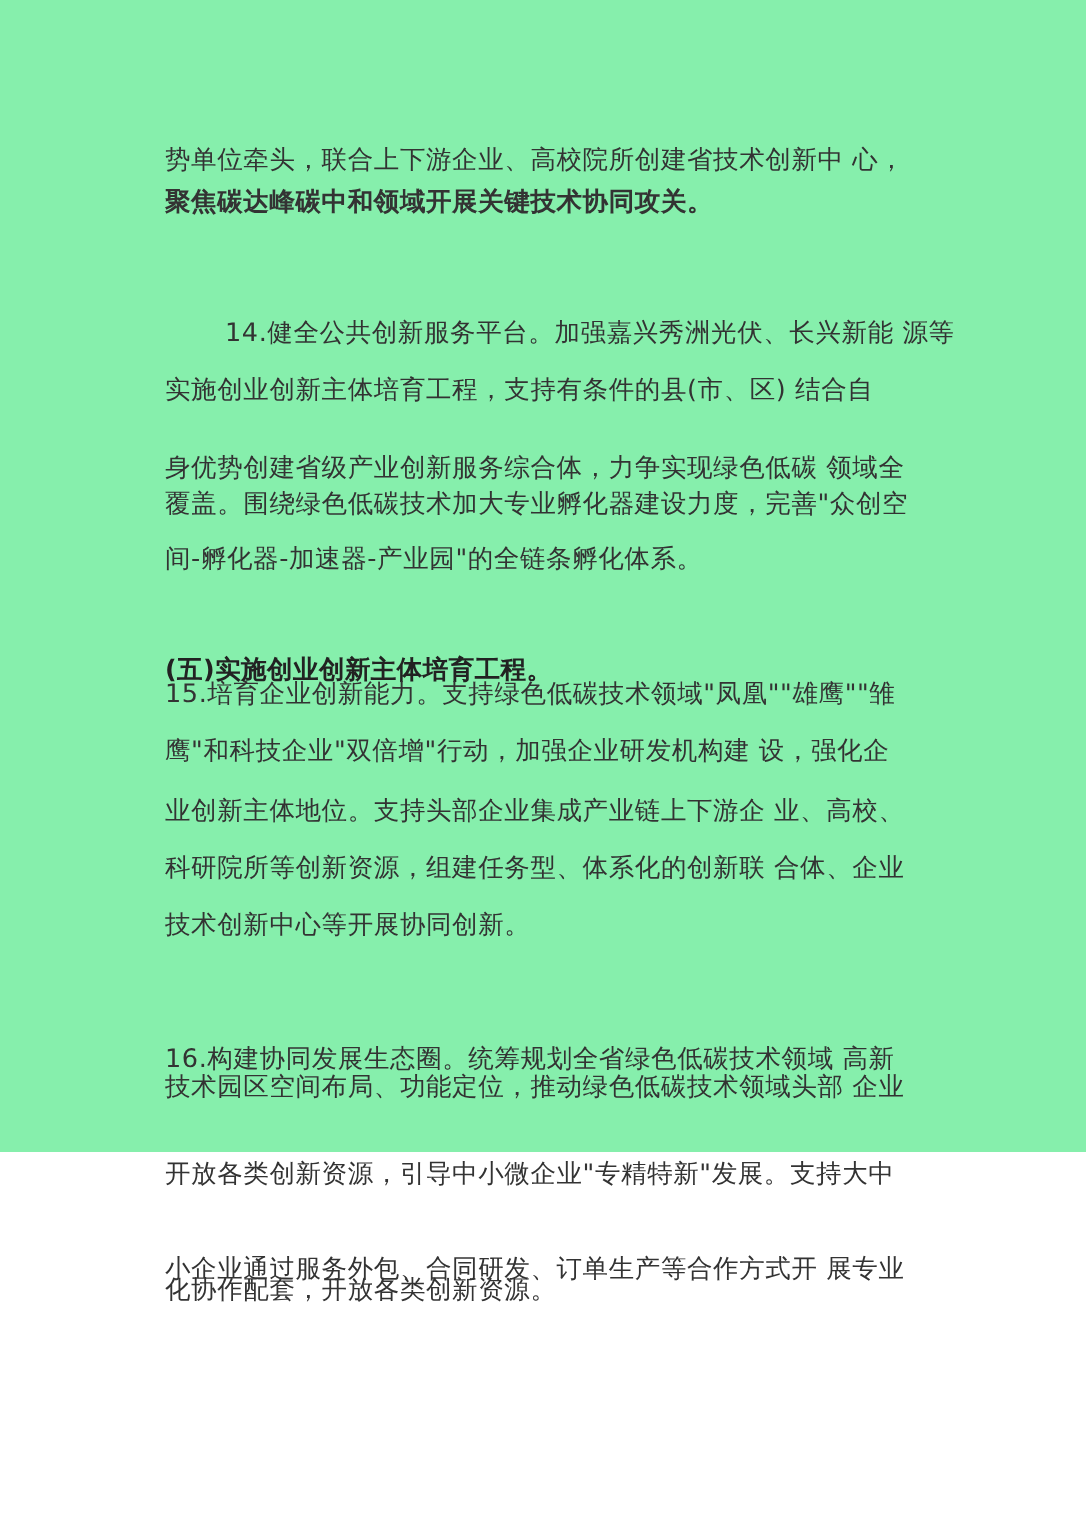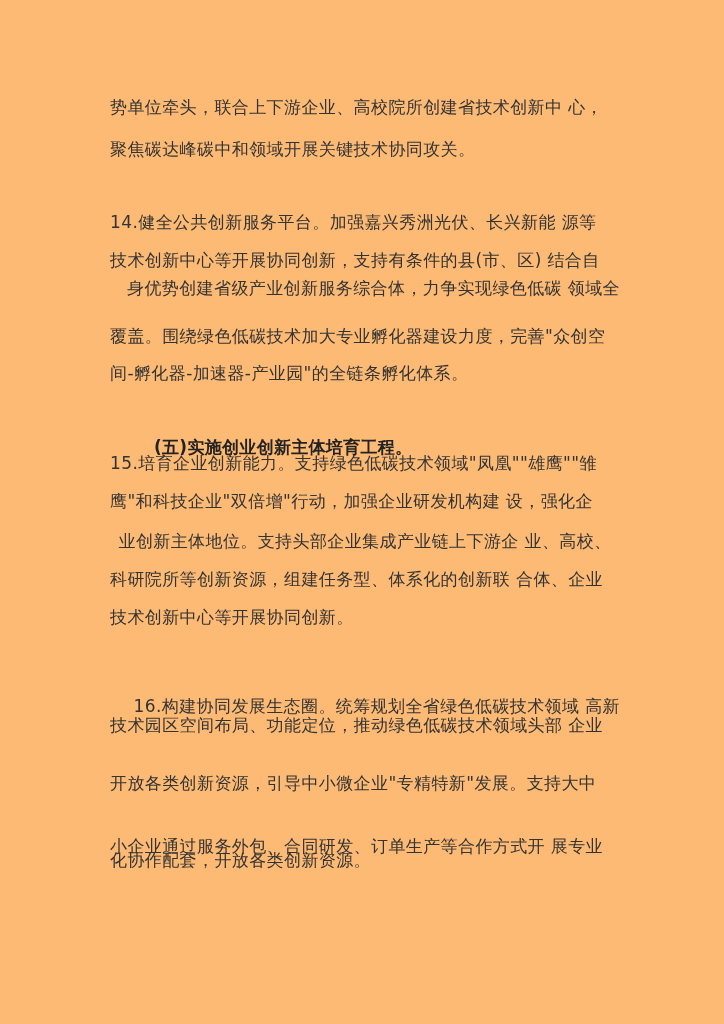--- a/index.html
+++ b/index.html
@@ -12,22 +12,22 @@
       height: 1024px;
       position: relative;
       overflow: hidden;
       font-family: "DejaVu Sans", "Liberation Sans", sans-serif;
       color: #333333;
     }
     .page {
       position: absolute;
       left: 0; top: 0;
       width: 724px;
-      height: 1024px;
-      background: #fdba74;
+      height: 768px;
+      background: #86efac;
     }
     .line {
       position: absolute;
       left: 110px;
       width: 510px;
       height: 24px;
       line-height: 24px;
       font-size: 17px;
       white-space: nowrap;
       letter-spacing: 0.4px;
@@ -39,44 +39,44 @@
       letter-spacing: 0.3px;
     }
   </style>
 </head>
 <body>
 
 <div class="page">
 
   <div>
     <div class="line" style="top:95px;">势单位牵头，联合上下游企业、高校院所创建省技术创新中  心，</div>
-    <div class="line" style="top:137px;">聚焦碳达峰碳中和领域开展关键技术协同攻关。</div>
+    <div class="line" style="top:123px;font-weight:bold;">聚焦碳达峰碳中和领域开展关键技术协同攻关。</div>
   </div>
 
   <div>
-    <div class="line" style="top:210px;">14.健全公共创新服务平台。加强嘉兴秀洲光伏、长兴新能  源等</div>
-    <div class="line" style="top:248px;">技术创新中心等开展协同创新，支持有条件的县(市、区)  结合自</div>
-    <div class="line" style="top:276px;text-align:right;">身优势创建省级产业创新服务综合体，力争实现绿色低碳  领域全</div>
+    <div class="line" style="top:210px;margin-left:40px;">14.健全公共创新服务平台。加强嘉兴秀洲光伏、长兴新能  源等</div>
+    <div class="line" style="top:248px;">实施创业创新主体培育工程，支持有条件的县(市、区)  结合自</div>
+    <div class="line" style="top:300px;">身优势创建省级产业创新服务综合体，力争实现绿色低碳  领域全</div>
     <div class="line" style="top:324px;">覆盖。围绕绿色低碳技术加大专业孵化器建设力度，完善"众创空</div>
     <div class="line" style="top:361px;">间-孵化器-加速器-产业园"的全链条孵化体系。</div>
   </div>
 
   <div>
-    <div class="line heading" style="top:435px;margin-left:44px;">(五)实施创业创新主体培育工程。</div>
+    <div class="line heading" style="top:435px;">(五)实施创业创新主体培育工程。</div>
   </div>
 
   <div>
     <div class="line" style="top:451px;">15.培育企业创新能力。支持绿色低碳技术领域"凤凰""雄鹰""雏</div>
     <div class="line" style="top:489px;">鹰"和科技企业"双倍增"行动，加强企业研发机构建  设，强化企</div>
-    <div class="line" style="top:529px;text-align:center;">业创新主体地位。支持头部企业集成产业链上下游企  业、高校、</div>
+    <div class="line" style="top:529px;">业创新主体地位。支持头部企业集成产业链上下游企  业、高校、</div>
     <div class="line" style="top:567px;">科研院所等创新资源，组建任务型、体系化的创新联  合体、企业</div>
     <div class="line" style="top:605px;">技术创新中心等开展协同创新。</div>
   </div>
 
   <div>
-    <div class="line" style="top:694px;text-align:right;">16.构建协同发展生态圈。统筹规划全省绿色低碳技术领域  高新</div>
+    <div class="line" style="top:694px;">16.构建协同发展生态圈。统筹规划全省绿色低碳技术领域  高新</div>
     <div class="line" style="top:713px;">技术园区空间布局、功能定位，推动绿色低碳技术领域头部  企业</div>
     <div class="line" style="top:771px;">开放各类创新资源，引导中小微企业"专精特新"发展。支持大中</div>
     <div class="line" style="top:834px;">小企业通过服务外包、合同研发、订单生产等合作方式开  展专业</div>
     <div class="line" style="top:848px;">化协作配套，开放各类创新资源。</div>
   </div>
 
 </div>
 
 </body></html>

